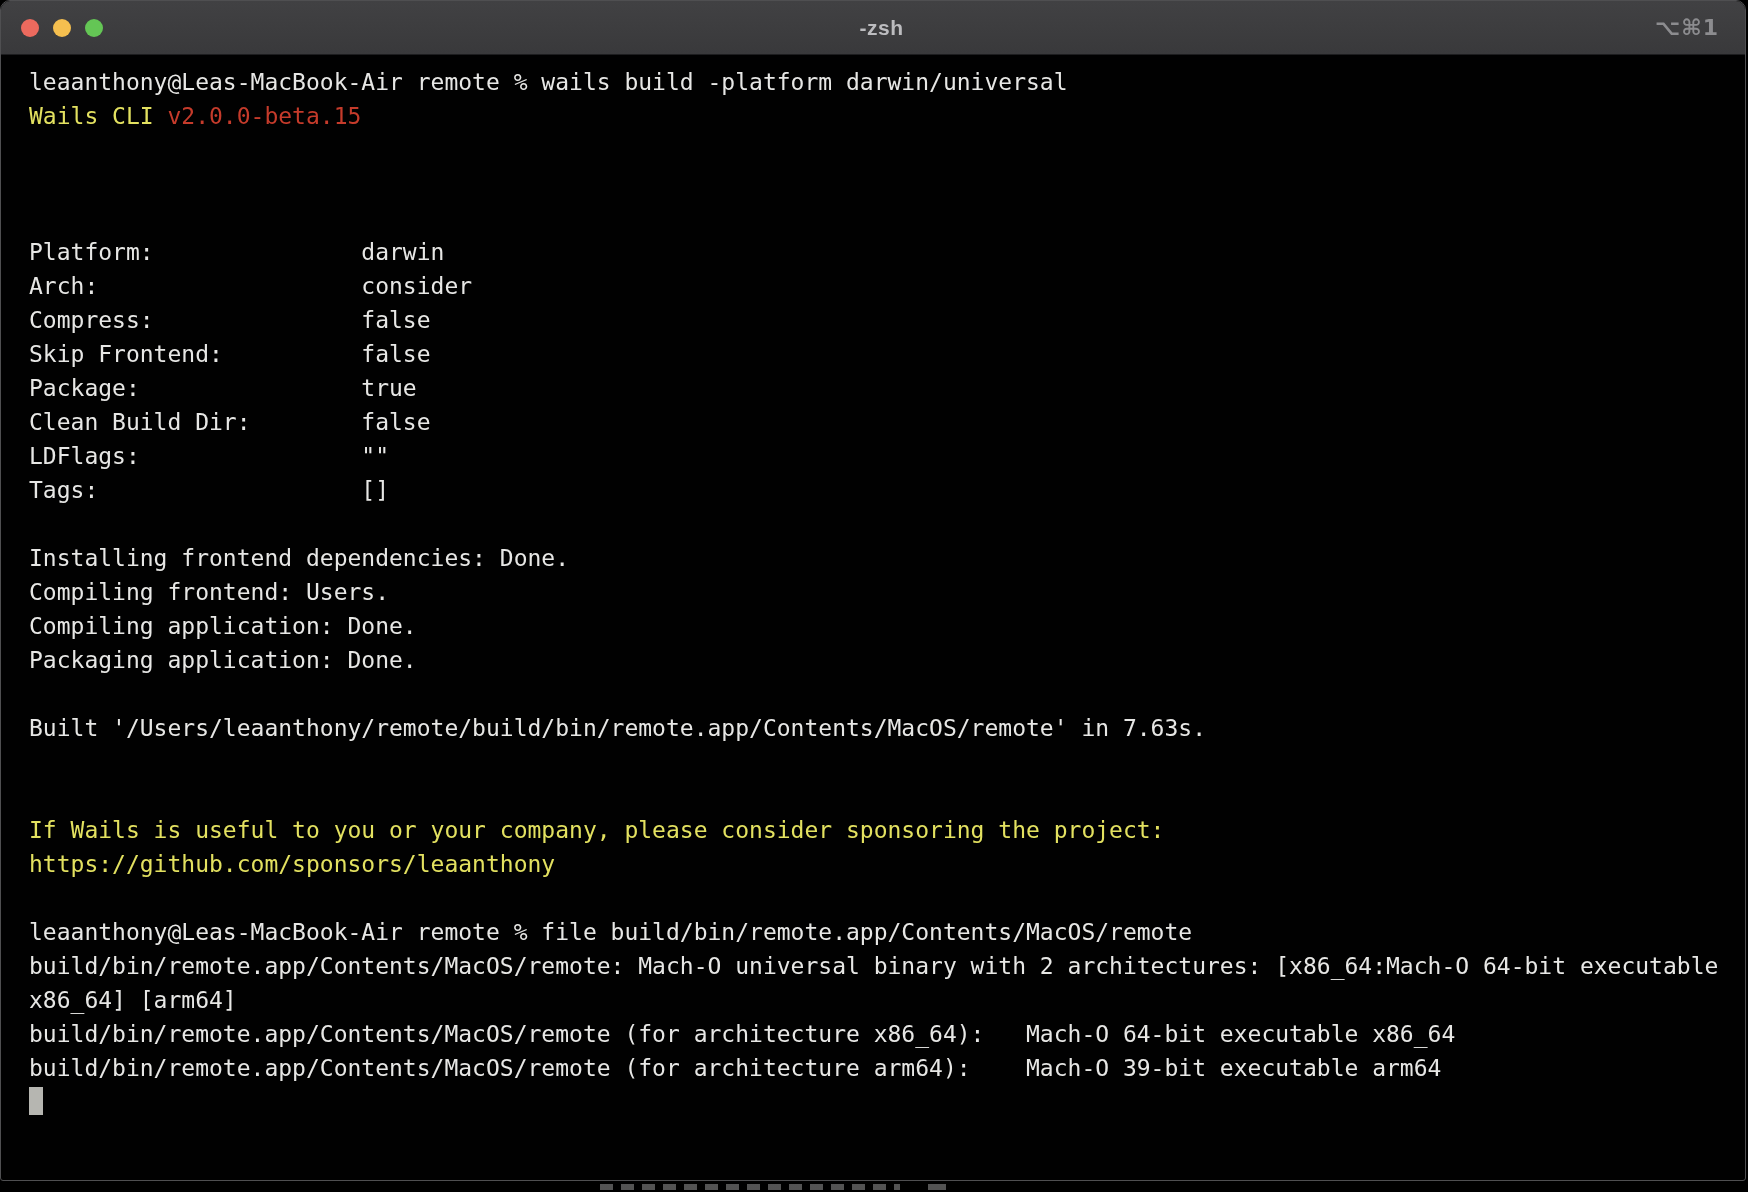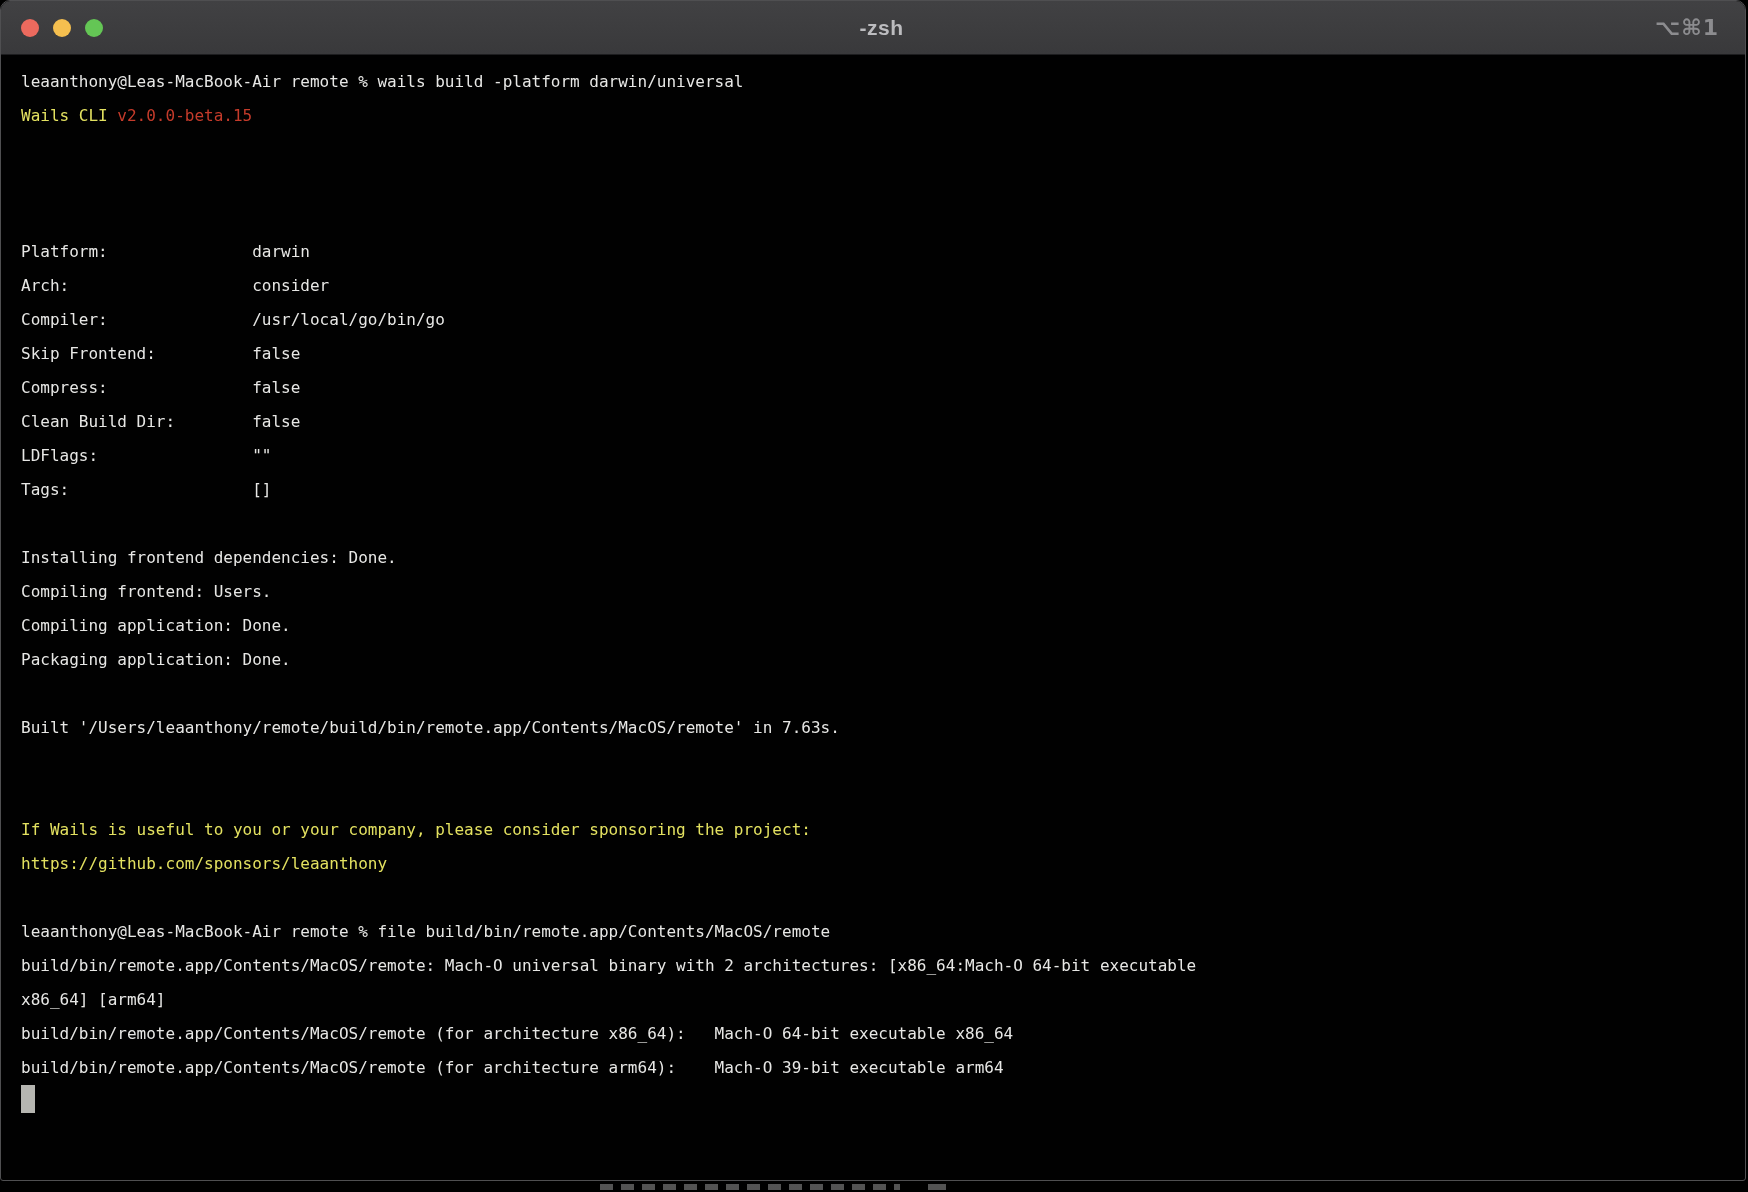--- a/index.html
+++ b/index.html
@@ -56,22 +56,22 @@
     right: 26px; top: 0; bottom: 0;
     display: flex;
     align-items: center;
     font-family: "DejaVu Sans", sans-serif;
     font-weight: bold;
     font-size: 22px;
     color: var(--shortcut-color, #8c8c8f);
     letter-spacing: 1px;
   }
   .terminal-body {
-    padding: 10px 0 0 20px;
-    font-size: 16px;
+    padding: 10px 0 0 28px;
+    font-size: 23px;
     line-height: 34px;
     color: var(--fg, #e7e7e5);
   }
   .term-line {
     white-space: pre;
     height: 34px;
   }
   .c-fg     { color: var(--fg, #e7e7e5); }
   .c-yellow { color: var(--yellow, #e3e160); }
   .c-red    { color: var(--red, #c53b2b); }
@@ -115,23 +115,23 @@
     <div class="shortcut-badge">⌥⌘1</div>
   </div>
   <div class="terminal-body" id="terminal-body">
       <div class="term-line"><span class="c-fg">leaanthony@Leas-MacBook-Air remote % wails build -platform darwin/universal</span></div>
       <div class="term-line"><span class="c-yellow">Wails CLI </span><span class="c-red">v2.0.0-beta.15</span></div>
       <div class="term-line"></div>
       <div class="term-line"></div>
       <div class="term-line"></div>
       <div class="term-line"><span class="c-fg">Platform:               darwin</span></div>
       <div class="term-line"><span class="c-fg">Arch:                   consider</span></div>
-      <div class="term-line"><span class="c-fg">Compiler:               /usr/local/go/bin/go</span></div>
+      <div class="term-line"><span class="c-fg">Compress:               false</span></div>
       <div class="term-line"><span class="c-fg">Skip Frontend:          false</span></div>
-      <div class="term-line"><span class="c-fg">Compress:               false</span></div>
+      <div class="term-line"><span class="c-fg">Package:                true</span></div>
       <div class="term-line"><span class="c-fg">Clean Build Dir:        false</span></div>
       <div class="term-line"><span class="c-fg">LDFlags:                ""</span></div>
       <div class="term-line"><span class="c-fg">Tags:                   []</span></div>
       <div class="term-line"></div>
       <div class="term-line"><span class="c-fg">Installing frontend dependencies: Done.</span></div>
       <div class="term-line"><span class="c-fg">Compiling frontend: Users.</span></div>
       <div class="term-line"><span class="c-fg">Compiling application: Done.</span></div>
       <div class="term-line"><span class="c-fg">Packaging application: Done.</span></div>
       <div class="term-line"></div>
       <div class="term-line"><span class="c-fg">Built '/Users/leaanthony/remote/build/bin/remote.app/Contents/MacOS/remote' in 7.63s.</span></div>

